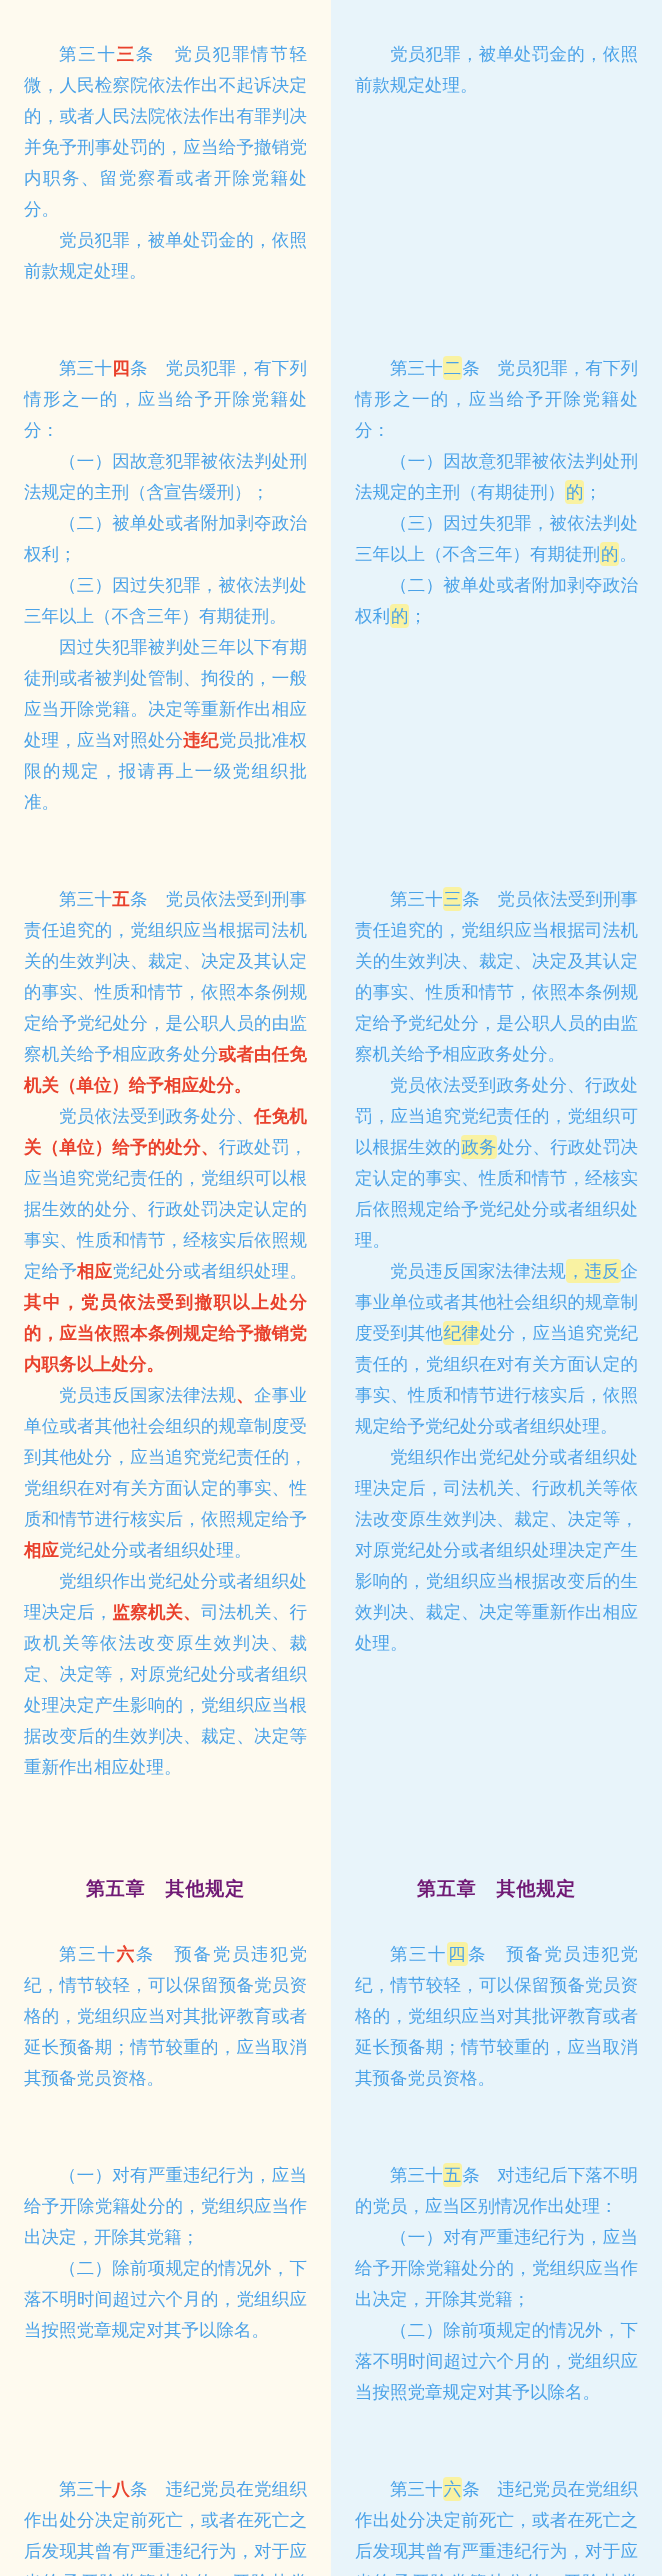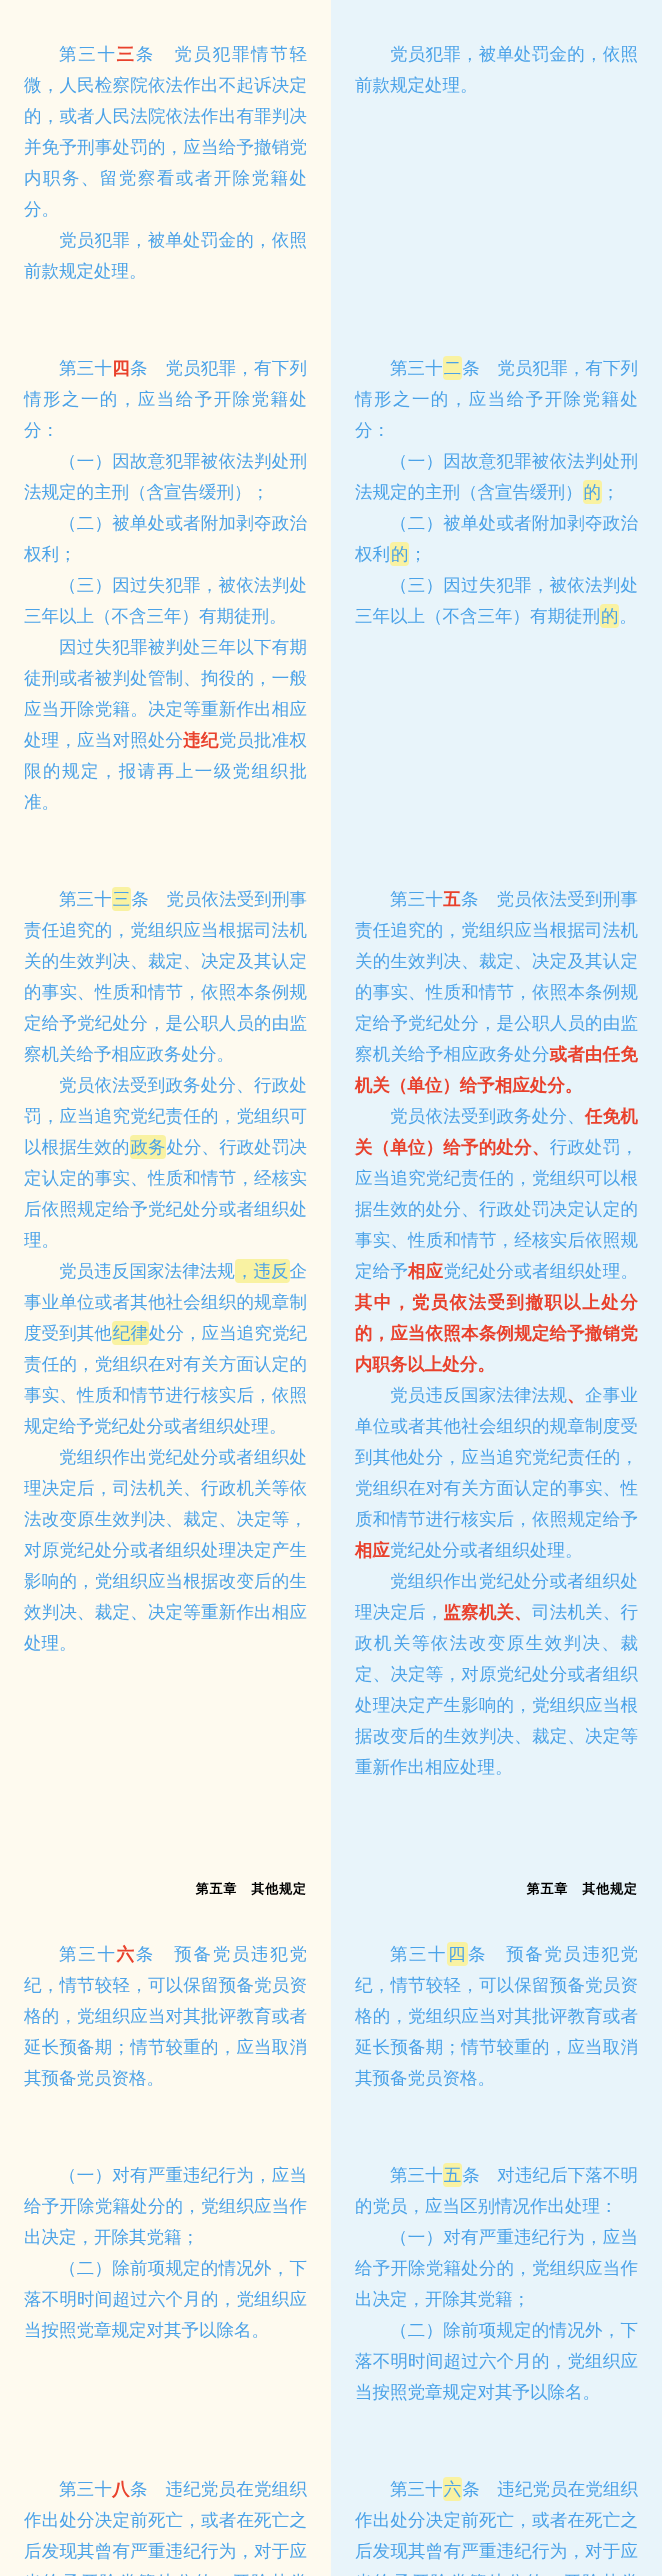--- a/index.html
+++ b/index.html
@@ -51,25 +51,25 @@
   }
   .hl {
     color: #4aa2e8;
     background: #f9f2a2;
     border-radius: 3.7px;
     padding: 1.8px 0.9px;
     box-decoration-break: clone;
     -webkit-box-decoration-break: clone;
   }
   .chapter {
-    text-align: right;
+    text-align: center;
     text-indent: 0;
     font-weight: 700;
-    font-size: 13px;
-    color: #000000;
+    font-size: 19px;
+    color: #701a75;
     letter-spacing: 0.9px;
     padding-top: 24px;
   }
 </style>
 </head>
 <body>
 
 <div class="page">
   <div class="bg-left"></div>
   <div class="bg-right"></div>
@@ -83,35 +83,35 @@
       </div>
       <div class="cell left">
         <p class="para"><span class="txt">第三十</span><span class="red">四</span><span class="txt">条</span><span class="txt">　党员犯罪，有下列情形之一的，应当给予开除党籍处分：</span></p>
         <p class="para"><span class="txt">（一）因故意犯罪被依法判处刑法规定的主刑（含宣告缓刑）；</span></p>
         <p class="para"><span class="txt">（二）被单处或者附加剥夺政治权利；</span></p>
         <p class="para"><span class="txt">（三）因过失犯罪，被依法判处三年以上（不含三年）有期徒刑。</span></p>
         <p class="para"><span class="txt">因过失犯罪被判处三年以下有期徒刑或者被判处管制、拘役的，一般应当开除党籍。决定等重新作出相应处理，应当对照处分</span><span class="red">违纪</span><span class="txt">党员批准权限的规定，报请再上一级党组织批准。</span></p>
       </div>
       <div class="cell right">
         <p class="para"><span class="txt">第三十</span><span class="hl">二</span><span class="txt">条</span><span class="txt">　党员犯罪，有下列情形之一的，应当给予开除党籍处分：</span></p>
-        <p class="para"><span class="txt">（一）因故意犯罪被依法判处刑法规定的主刑（含宣告缓刑）</span><span class="hl">的</span><span class="txt">；</span></p>
+        <p class="para"><span class="txt">（一）因故意犯罪被依法判处刑法规定的主刑（有期徒刑）</span><span class="hl">的</span><span class="txt">；</span></p>
+        <p class="para"><span class="txt">（三）因过失犯罪，被依法判处三年以上（不含三年）有期徒刑</span><span class="hl">的</span><span class="txt">。</span></p>
         <p class="para"><span class="txt">（二）被单处或者附加剥夺政治权利</span><span class="hl">的</span><span class="txt">；</span></p>
-        <p class="para"><span class="txt">（三）因过失犯罪，被依法判处三年以上（不含三年）有期徒刑</span><span class="hl">的</span><span class="txt">。</span></p>
+      </div>
+      <div class="cell left">
+        <p class="para"><span class="txt">第三十</span><span class="red">五</span><span class="txt">条</span><span class="txt">　党员依法受到刑事责任追究的，党组织应当根据司法机关的生效判决、裁定、决定及其认定的事实、性质和情节，依照本条例规定给予党纪处分，是公职人员的由监察机关给予相应政务处分</span><span class="red">或者由任免机关（单位）给予相应处分。</span></p>
+        <p class="para"><span class="txt">党员依法受到政务处分、</span><span class="red">任免机关（单位）给予的处分、</span><span class="txt">行政处罚，应当追究党纪责任的，党组织可以根据生效的处分、行政处罚决定认定的事实、性质和情节，经核实后依照规定给予</span><span class="red">相应</span><span class="txt">党纪处分或者组织处理。</span><span class="red">其中，党员依法受到撤职以上处分的，应当依照本条例规定给予撤销党内职务以上处分。</span></p>
+        <p class="para"><span class="txt">党员违反国家法律法规</span><span class="red">、</span><span class="txt">企事业单位或者其他社会组织的规章制度受到其他处分，应当追究党纪责任的，党组织在对有关方面认定的事实、性质和情节进行核实后，依照规定给予</span><span class="red">相应</span><span class="txt">党纪处分或者组织处理。</span></p>
+        <p class="para"><span class="txt">党组织作出党纪处分或者组织处理决定后，</span><span class="red">监察机关、</span><span class="txt">司法机关、行政机关等依法改变原生效判决、裁定、决定等，对原党纪处分或者组织处理决定产生影响的，党组织应当根据改变后的生效判决、裁定、决定等重新作出相应处理。</span></p>
       </div>
       <div class="cell right">
         <p class="para"><span class="txt">第三十</span><span class="hl">三</span><span class="txt">条</span><span class="txt">　党员依法受到刑事责任追究的，党组织应当根据司法机关的生效判决、裁定、决定及其认定的事实、性质和情节，依照本条例规定给予党纪处分，是公职人员的由监察机关给予相应政务处分。</span></p>
         <p class="para"><span class="txt">党员依法受到政务处分、行政处罚，应当追究党纪责任的，党组织可以根据生效的</span><span class="hl">政务</span><span class="txt">处分、行政处罚决定认定的事实、性质和情节，经核实后依照规定给予党纪处分或者组织处理。</span></p>
         <p class="para"><span class="txt">党员违反国家法律法规</span><span class="hl">，违反</span><span class="txt">企事业单位或者其他社会组织的规章制度受到其他</span><span class="hl">纪律</span><span class="txt">处分，应当追究党纪责任的，党组织在对有关方面认定的事实、性质和情节进行核实后，依照规定给予党纪处分或者组织处理。</span></p>
         <p class="para"><span class="txt">党组织作出党纪处分或者组织处理决定后，司法机关、行政机关等依法改变原生效判决、裁定、决定等，对原党纪处分或者组织处理决定产生影响的，党组织应当根据改变后的生效判决、裁定、决定等重新作出相应处理。</span></p>
-      </div>
-      <div class="cell left">
-        <p class="para"><span class="txt">第三十</span><span class="red">五</span><span class="txt">条</span><span class="txt">　党员依法受到刑事责任追究的，党组织应当根据司法机关的生效判决、裁定、决定及其认定的事实、性质和情节，依照本条例规定给予党纪处分，是公职人员的由监察机关给予相应政务处分</span><span class="red">或者由任免机关（单位）给予相应处分。</span></p>
-        <p class="para"><span class="txt">党员依法受到政务处分、</span><span class="red">任免机关（单位）给予的处分、</span><span class="txt">行政处罚，应当追究党纪责任的，党组织可以根据生效的处分、行政处罚决定认定的事实、性质和情节，经核实后依照规定给予</span><span class="red">相应</span><span class="txt">党纪处分或者组织处理。</span><span class="red">其中，党员依法受到撤职以上处分的，应当依照本条例规定给予撤销党内职务以上处分。</span></p>
-        <p class="para"><span class="txt">党员违反国家法律法规</span><span class="red">、</span><span class="txt">企事业单位或者其他社会组织的规章制度受到其他处分，应当追究党纪责任的，党组织在对有关方面认定的事实、性质和情节进行核实后，依照规定给予</span><span class="red">相应</span><span class="txt">党纪处分或者组织处理。</span></p>
-        <p class="para"><span class="txt">党组织作出党纪处分或者组织处理决定后，</span><span class="red">监察机关、</span><span class="txt">司法机关、行政机关等依法改变原生效判决、裁定、决定等，对原党纪处分或者组织处理决定产生影响的，党组织应当根据改变后的生效判决、裁定、决定等重新作出相应处理。</span></p>
       </div>
       <div class="cell left chap">
         <div class="chapter">第五章　其他规定</div>
       </div>
       <div class="cell right chap">
         <div class="chapter">第五章　其他规定</div>
       </div>
       <div class="cell left">
         <p class="para"><span class="txt">第三十</span><span class="red">六</span><span class="txt">条</span><span class="txt">　预备党员违犯党纪，情节较轻，可以保留预备党员资格的，党组织应当对其批评教育或者延长预备期；情节较重的，应当取消其预备党员资格。</span></p>
       </div>

